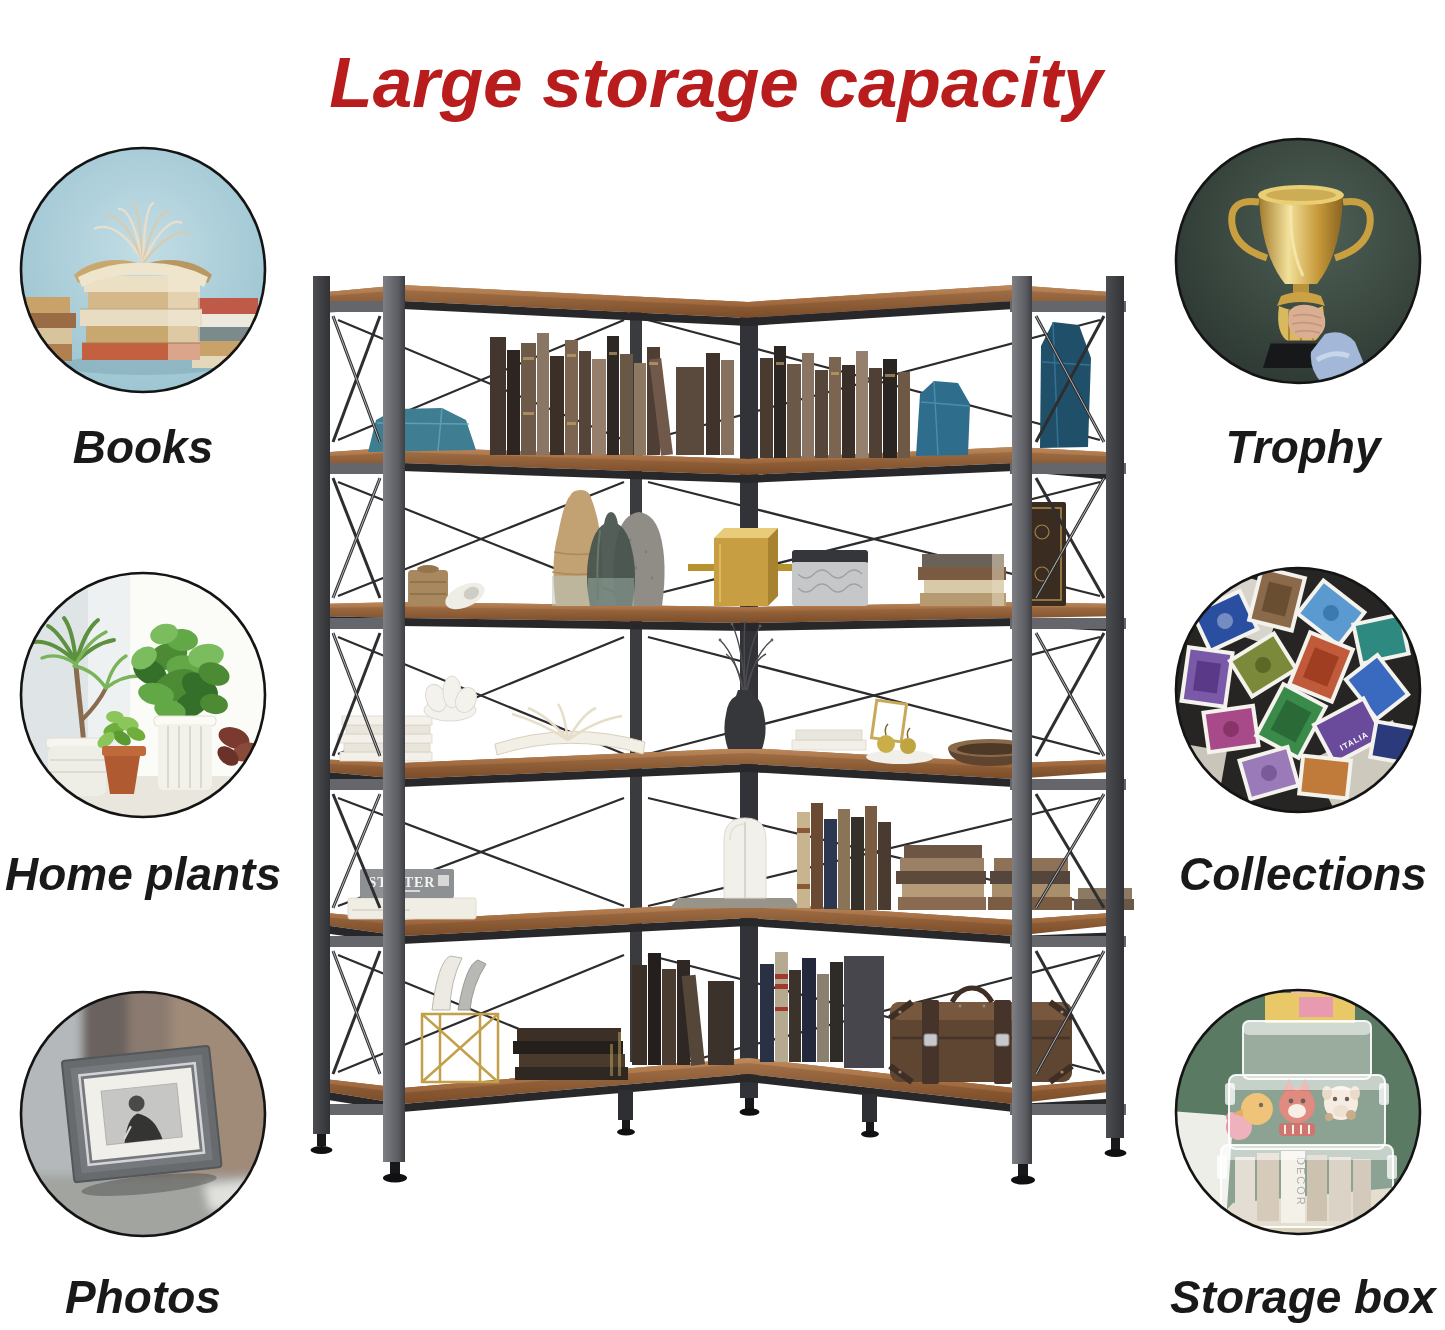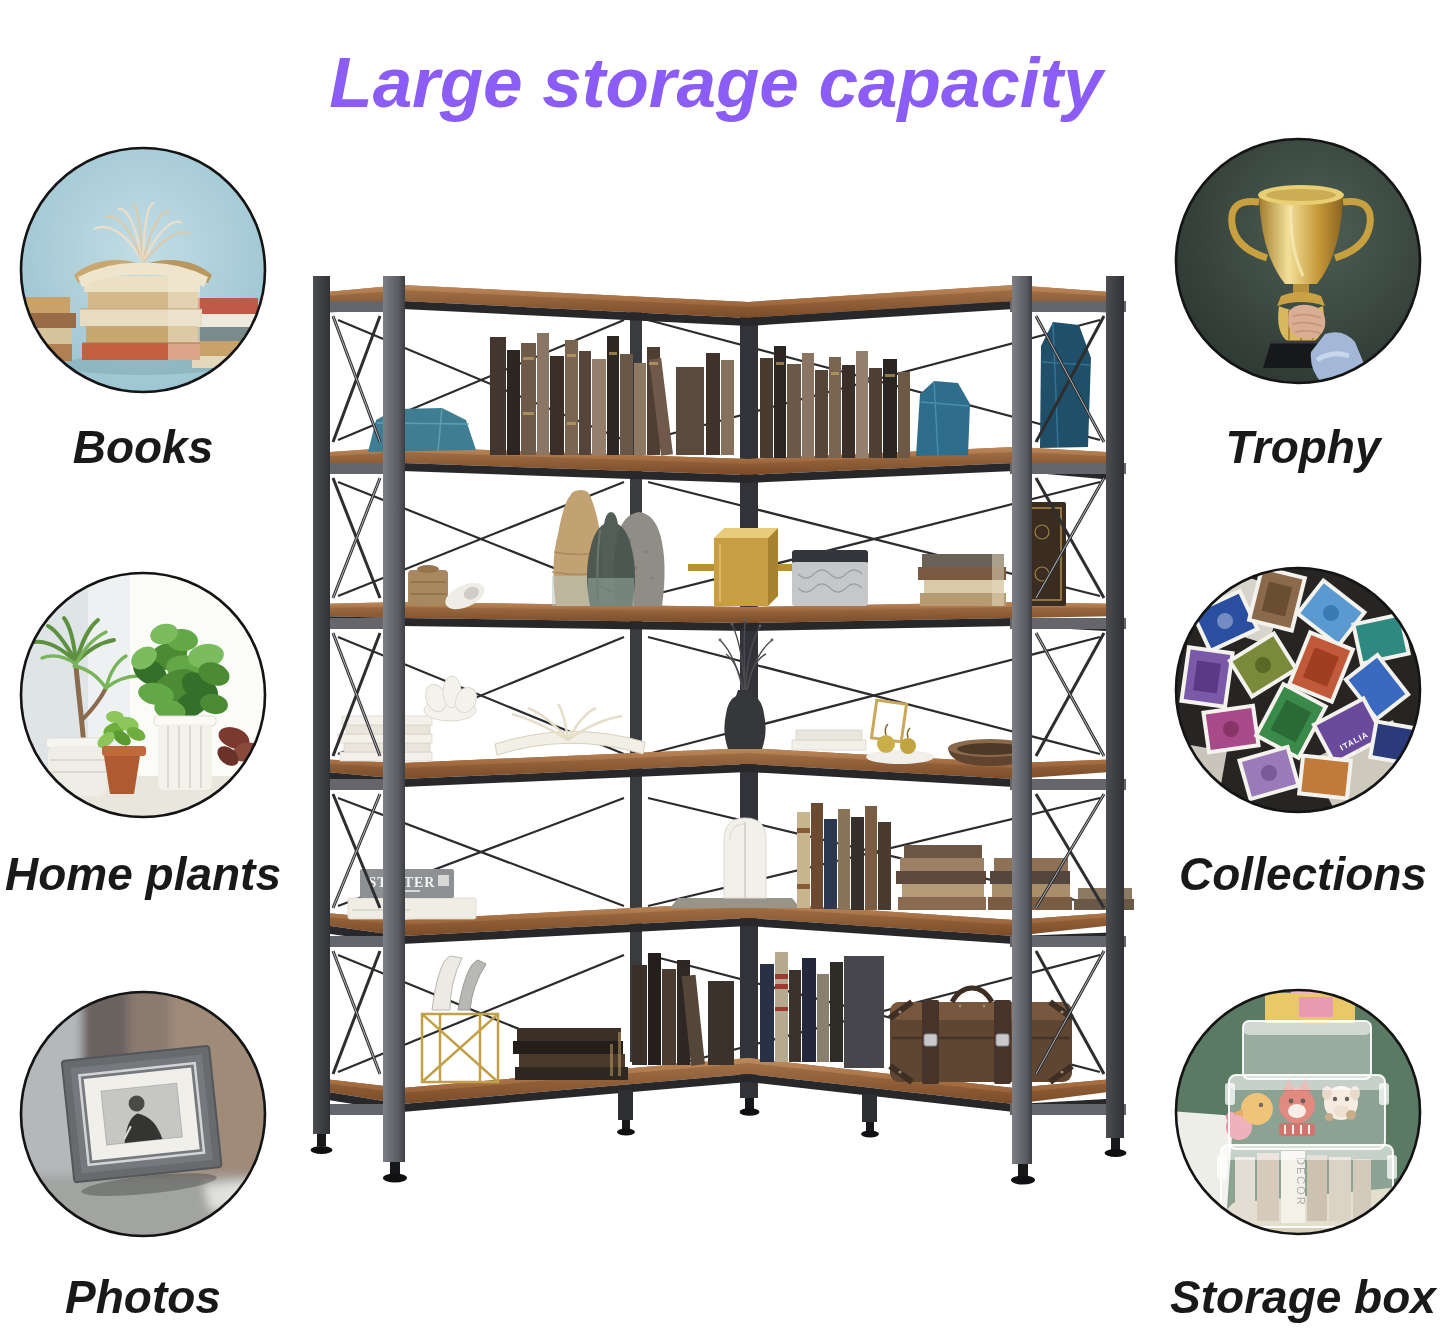--- a/index.html
+++ b/index.html
@@ -1,20 +1,20 @@
 <!DOCTYPE html>
 <html><head>
 <meta charset="utf-8">
 <style>
   html,body{margin:0;padding:0;background:#ffffff;}
   body{width:1445px;height:1330px;position:relative;overflow:hidden;
        font-family:"Liberation Sans", sans-serif;}
   .page{position:absolute;inset:0;background:#ffffff;}
   .page-title{position:absolute;top:-6px;left:0;width:1432px;text-align:center;
-      font-size:71px;font-weight:bold;font-style:italic;color:#8b5cf6;letter-spacing:0px;}
+      font-size:71px;font-weight:bold;font-style:italic;color:#b91c1c;letter-spacing:0px;}
   .vignette{position:absolute;width:250px;height:250px;}
   .vignette svg{display:block;}
   .cat-label{position:absolute;width:400px;text-align:center;
       font-size:46px;font-weight:bold;font-style:italic;color:#191919;line-height:1.1;}
   .col-left .cat-label{left:-57px;}
   .shelf-wrap{position:absolute;left:300px;top:262px;width:848px;height:930px;}
 </style>
 </head>
 <body>
 

